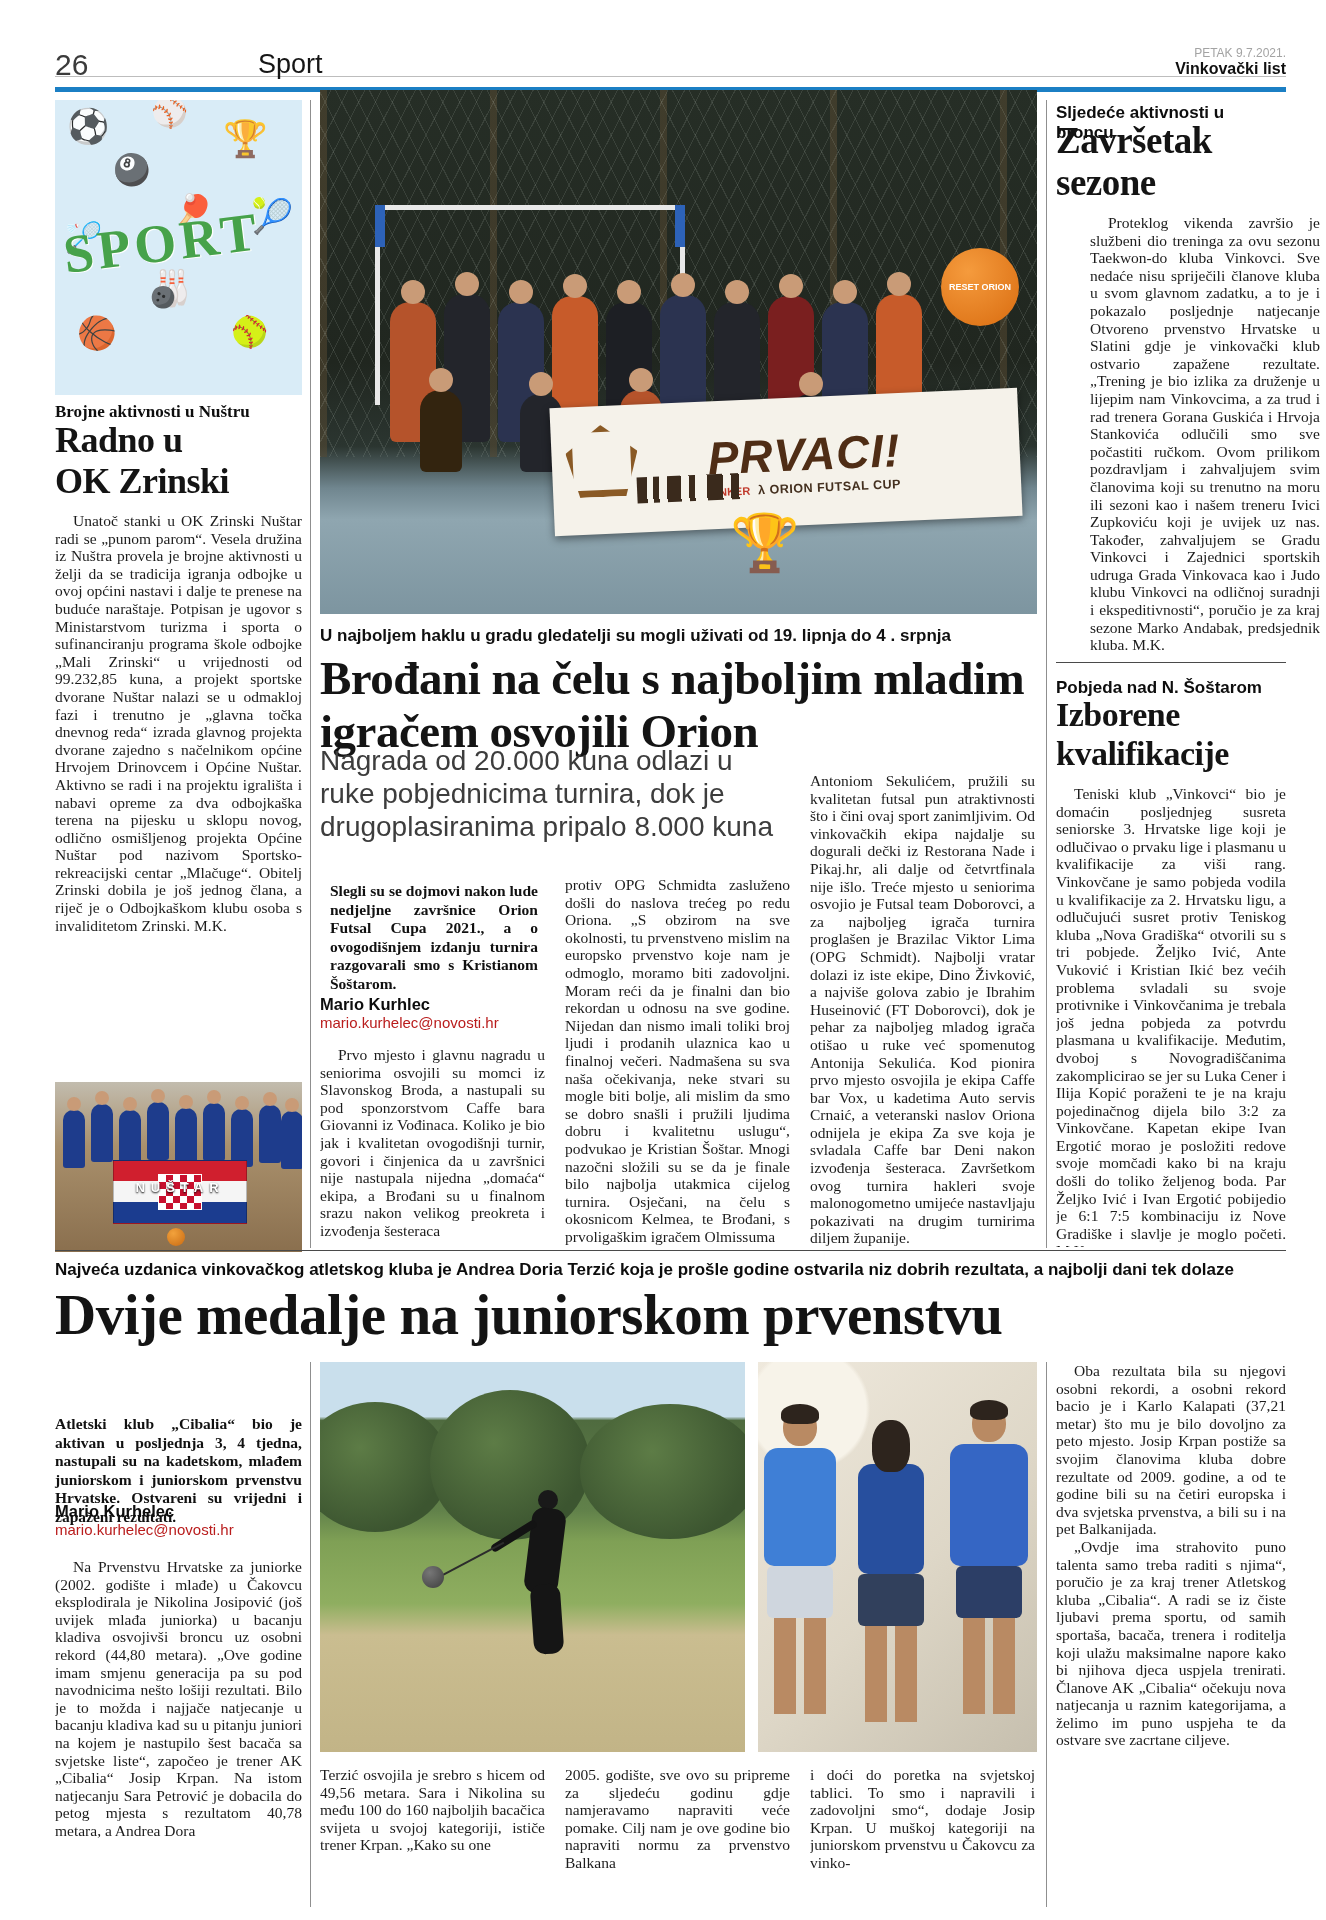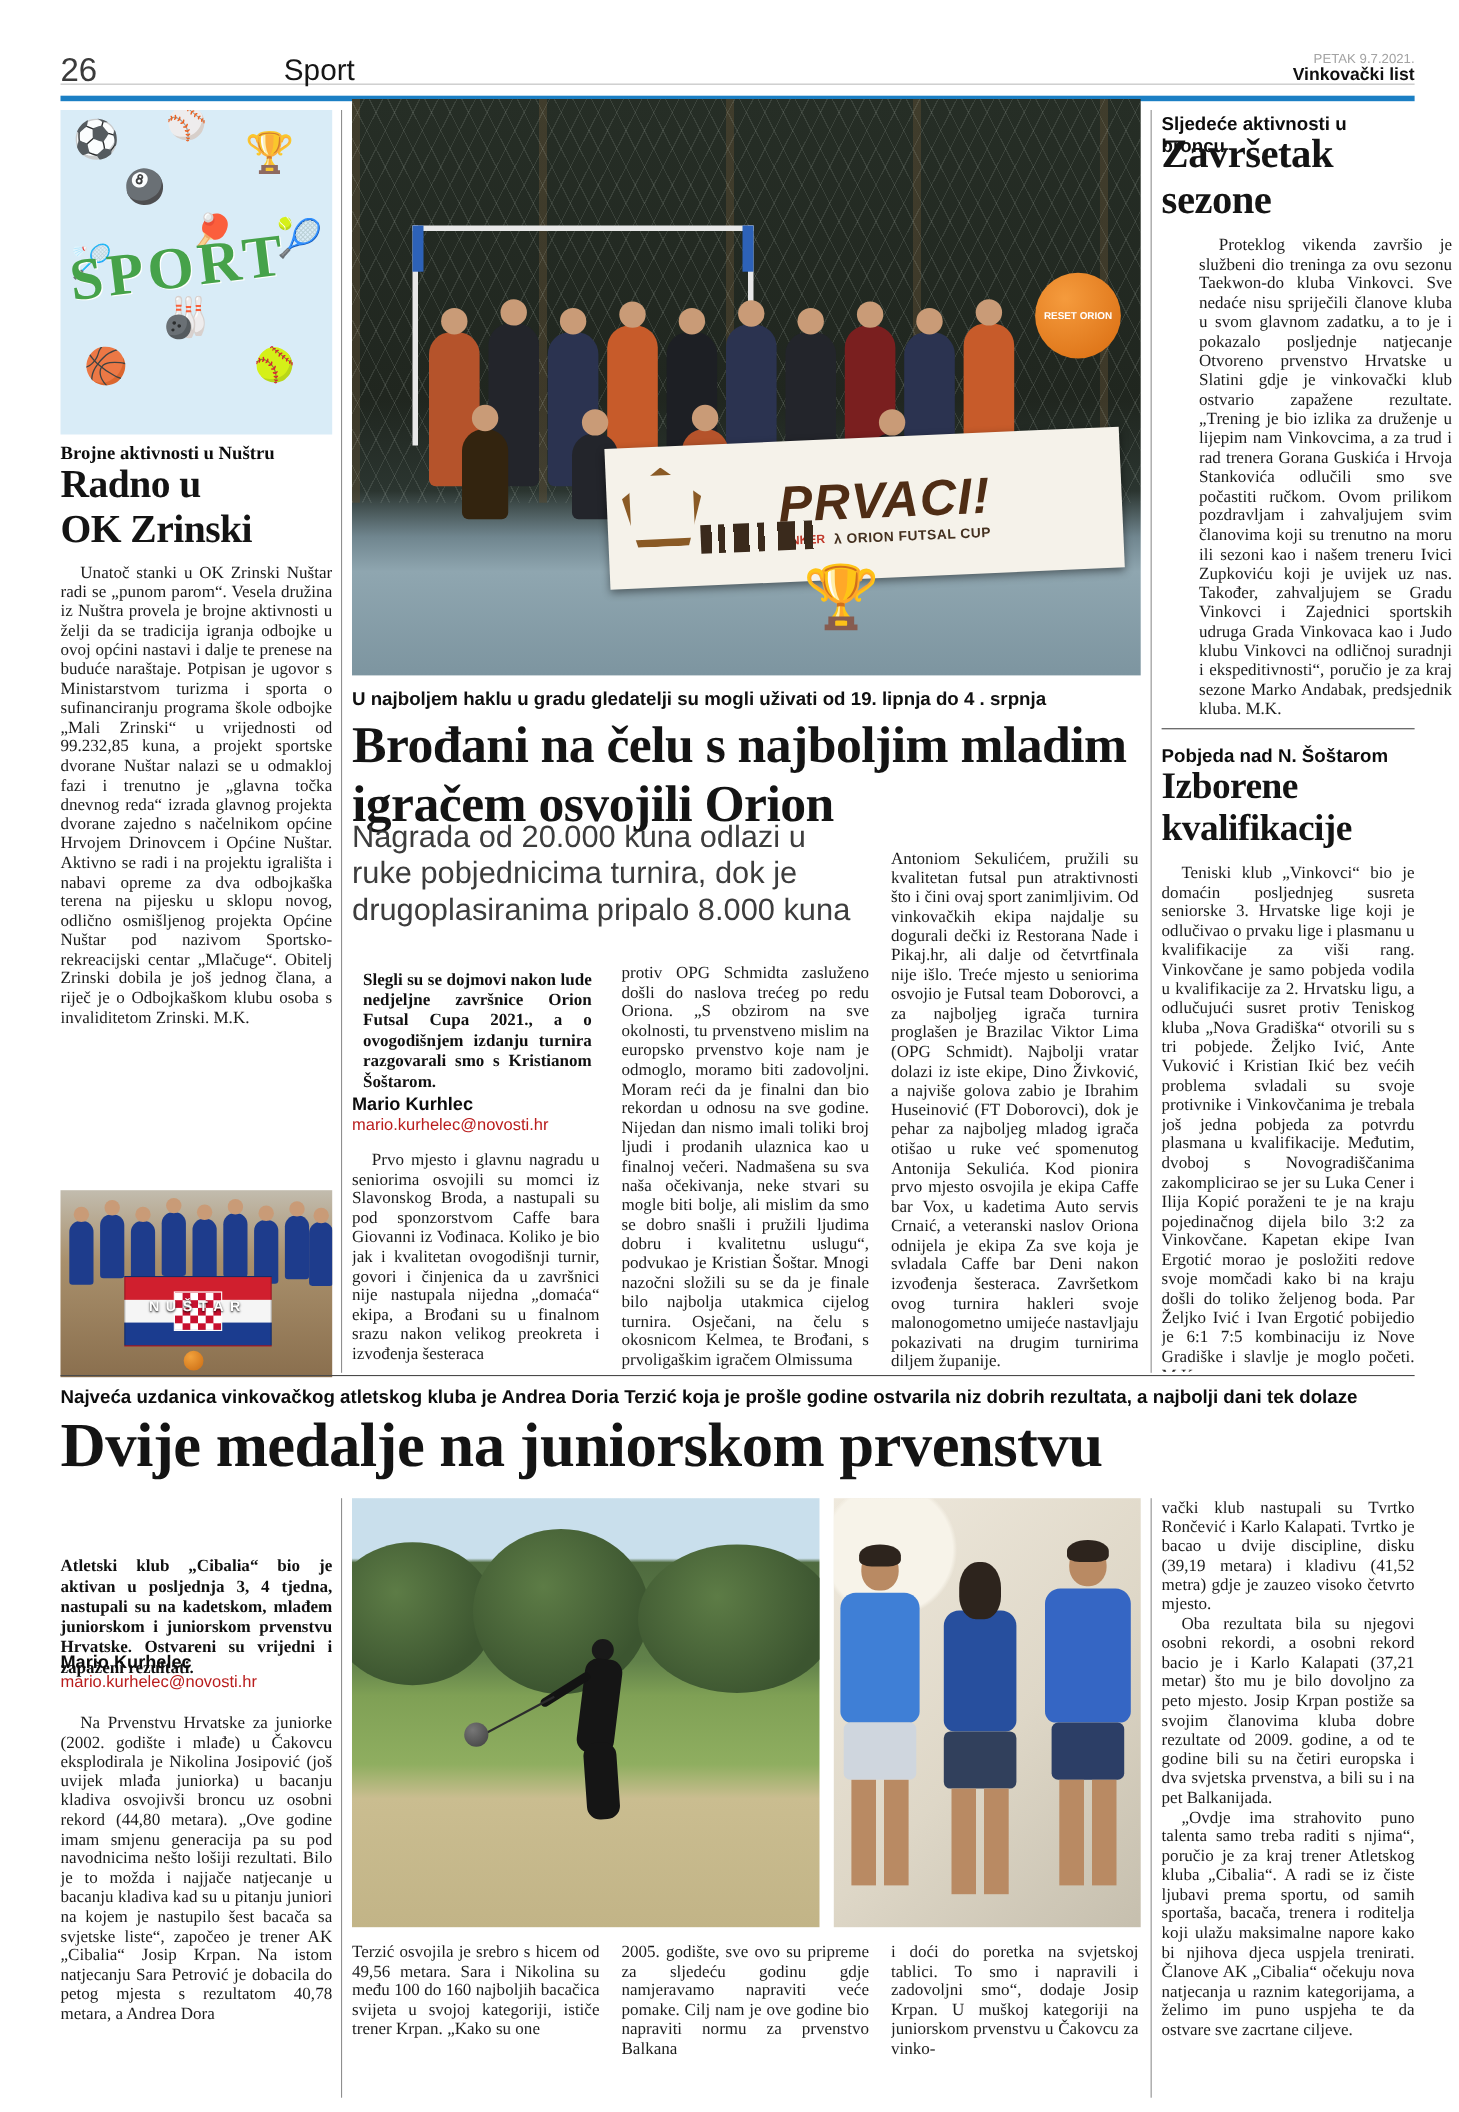--- a/index.html
+++ b/index.html
@@ -279,16 +279,15 @@
   <p>Terzić osvojila je srebro s hicem od 49,56 metara. Sara i Nikolina su među 100 do 160 najboljih bacačica svijeta u svojoj kategoriji, ističe trener Krpan. „Kako su one</p>
 </div>
 <div class="abs body-text" style="left:565px;top:1766px;width:225px;height:120px;">
   <p>2005. godište, sve ovo su pripreme za sljedeću godinu gdje namjeravamo napraviti veće pomake. Cilj nam je ove godine bio napraviti normu za prvenstvo Balkana</p>
 </div>
 <div class="abs body-text" style="left:810px;top:1766px;width:225px;height:120px;">
   <p>i doći do poretka na svjetskoj tablici. To smo i napravili i zadovoljni smo“, dodaje Josip Krpan. U muškoj kategoriji na juniorskom prvenstvu u Čakovcu za vinko-</p>
 </div>
 
 <div class="abs body-text" style="left:1056px;top:1362px;width:230px;height:545px;">
-  <p>vački klub nastupali su Tvrtko Rončević i Karlo Kalapati. Tvrtko je bacao u dvije discipline, disku (39,19 metara) i kladivu (41,52 metra) gdje je zauzeo visoko četvrto mjesto.</p>
   <p class="ind">Oba rezultata bila su njegovi osobni rekordi, a osobni rekord bacio je i Karlo Kalapati (37,21 metar) što mu je bilo dovoljno za peto mjesto. Josip Krpan postiže sa svojim članovima kluba dobre rezultate od 2009. godine, a od te godine bili su na četiri europska i dva svjetska prvenstva, a bili su i na pet Balkanijada.</p>
   <p class="ind">„Ovdje ima strahovito puno talenta samo treba raditi s njima“, poručio je za kraj trener Atletskog kluba „Cibalia“. A radi se iz čiste ljubavi prema sportu, od samih sportaša, bacača, trenera i roditelja koji ulažu maksimalne napore kako bi njihova djeca uspjela trenirati. Članove AK „Cibalia“ očekuju nova natjecanja u raznim kategorijama, a želimo im puno uspjeha te da ostvare sve zacrtane ciljeve.</p>
 </div>
 
 </body></html>

